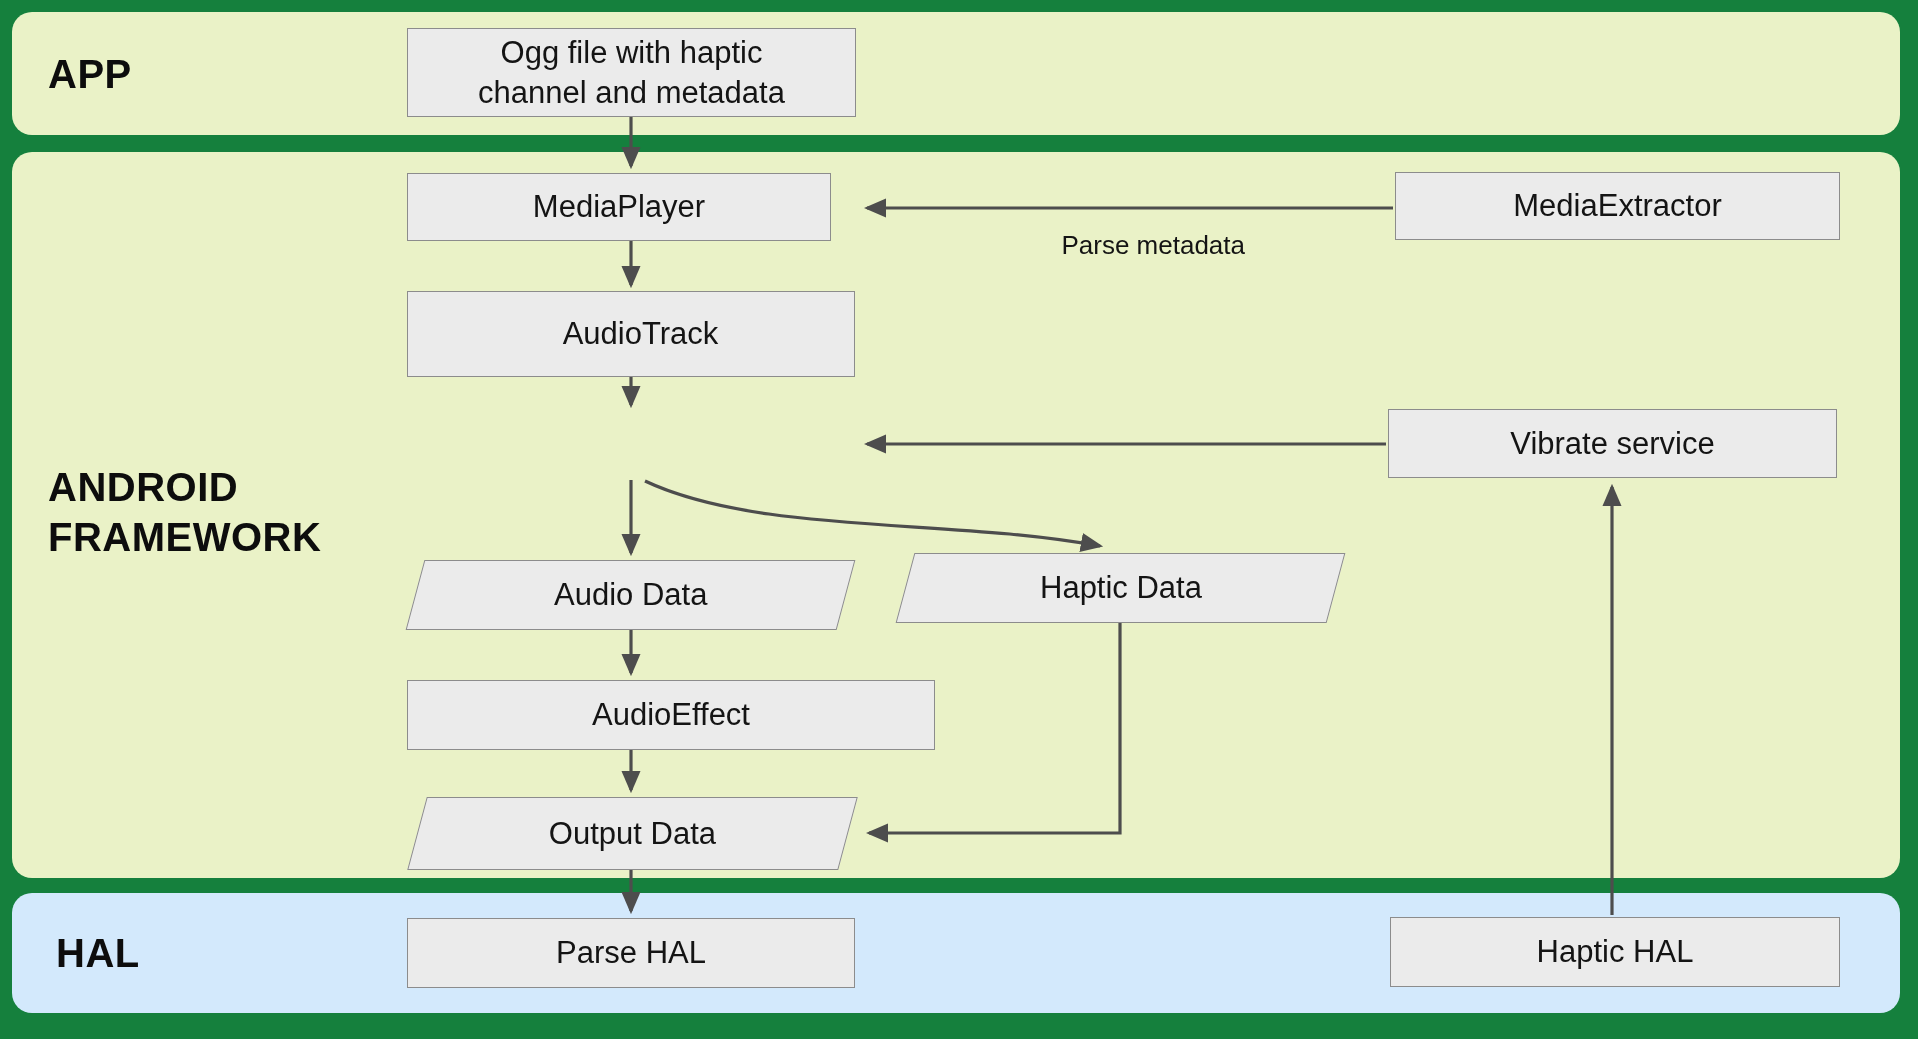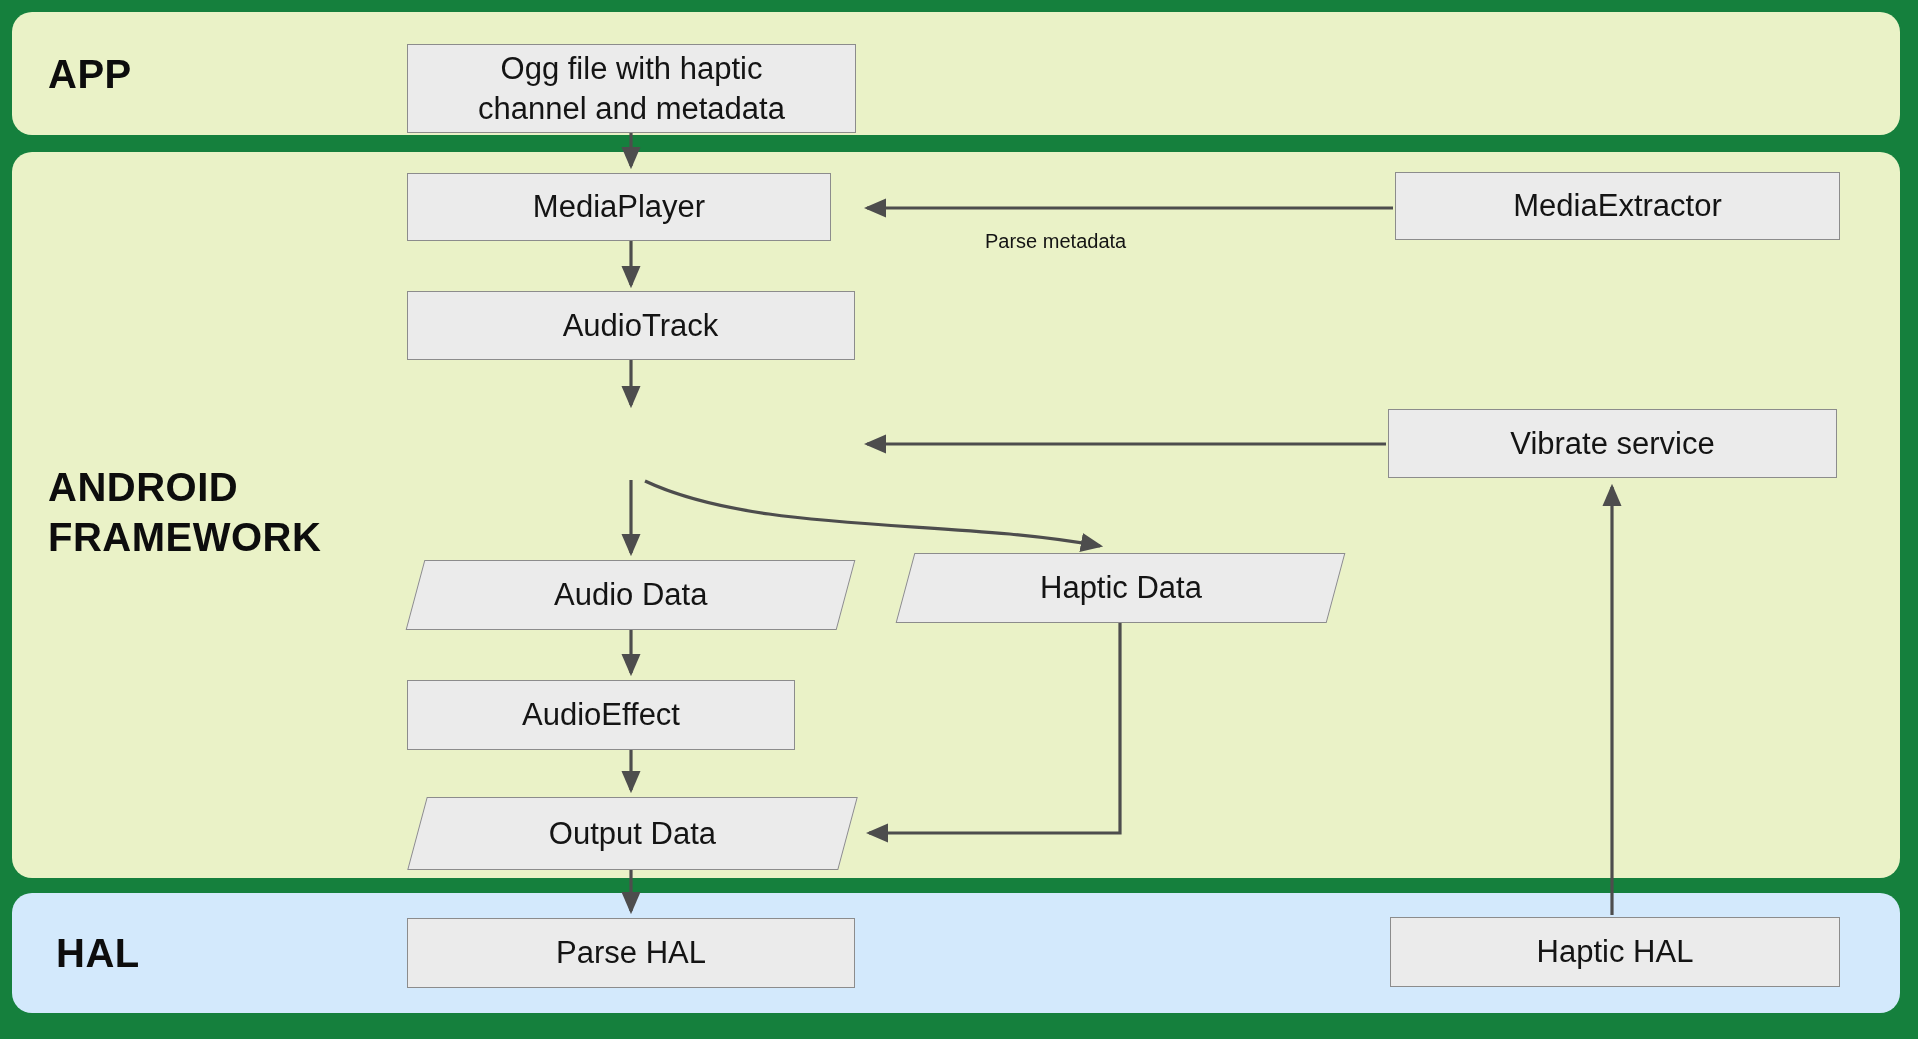--- a/index.html
+++ b/index.html
@@ -38,23 +38,23 @@
   }
   .pgram{
     transform:skewX(-15deg);
   }
   .pgram .lbl{
     display:block;
     transform:skewX(15deg);
   }
   .edge-label{
     position:absolute;
-    font-size:20px;
+    font-size:26px;
     color:#141414;
-    text-align:left;
+    text-align:right;
   }
   #edges{
     position:absolute;
     left:0;top:0;
     pointer-events:none;
   }
 </style>
 </head>
 <body>
 
@@ -85,38 +85,38 @@
       <path d="M 631,630 V 673" marker-end="url(#ah)"></path>
       <path d="M 631,750 V 790" marker-end="url(#ah)"></path>
       <path d="M 1120,623 V 833 H 869" marker-end="url(#ah)"></path>
       <path d="M 631,870 V 911" marker-end="url(#ah)"></path>
       <path d="M 1612,915 V 487" marker-end="url(#ah)"></path>
     </g>
   </svg>
 
   <div class="edge-label" style="left:985px;top:230px;width:260px;">Parse metadata</div>
 
-  <div class="node" style="left:407px;top:44px;width:449px;height:89px;">
+  <div class="node" style="left:407px;top:28px;width:449px;height:89px;">
     <span class="lbl" style="max-width:345px;">Ogg file with haptic channel and metadata</span>
   </div>
 
   <div class="node" style="left:407px;top:173px;width:424px;height:68px;">
     <span class="lbl">MediaPlayer</span>
   </div>
 
-  <div class="node" style="left:407px;top:291px;width:448px;height:69px;padding-left:19px;">
+  <div class="node" style="left:407px;top:291px;width:448px;height:86px;padding-left:19px;">
     <span class="lbl">AudioTrack</span>
   </div>
 
 
   <div class="node pgram" style="left:415px;top:560px;width:431px;height:70px;">
     <span class="lbl">Audio Data</span>
   </div>
 
-  <div class="node" style="left:407px;top:680px;width:388px;height:70px;">
+  <div class="node" style="left:407px;top:680px;width:528px;height:70px;">
     <span class="lbl">AudioEffect</span>
   </div>
 
   <div class="node pgram" style="left:417px;top:797px;width:431px;height:73px;">
     <span class="lbl">Output Data</span>
   </div>
 
   <div class="node" style="left:407px;top:918px;width:448px;height:70px;">
     <span class="lbl">Parse HAL</span>
   </div>

